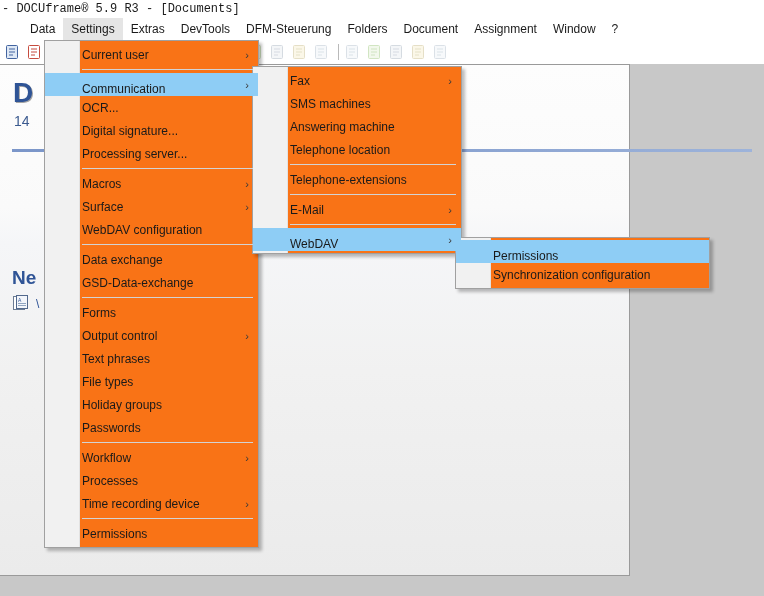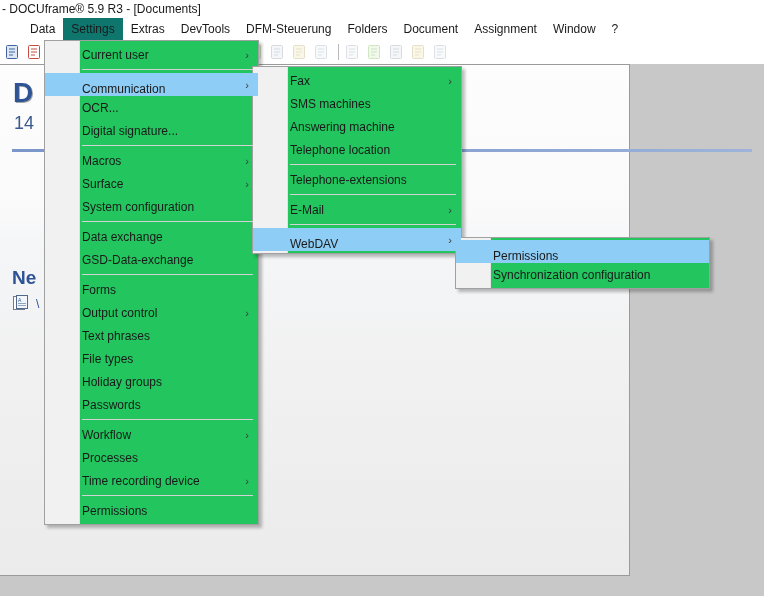--- a/index.html
+++ b/index.html
@@ -16,40 +16,40 @@
     -webkit-font-smoothing: antialiased;
   }
 
   
   #titlebar {
     position: absolute; left: 0; top: 0; width: 764px; height: 18px;
     background: #ffffff;
     display: flex; align-items: center;
   }
   #titlebar .title-text {
-    font-size: 12px; color: #1a1a1a; padding-left: 2px; white-space: nowrap;
+    font-size: 12px; color: #1a1a1a; padding-left: 2px; white-space: nowrap; font-family: Liberation Mono, monospace;
   }
 
   
   #menubar {
     position: absolute; left: 0; top: 18px; width: 764px; height: 22px;
     background: #ffffff;
     display: flex; align-items: stretch;
     padding-left: 22px;
     box-sizing: border-box;
   }
   .menubar-item {
     display: flex; align-items: center;
     padding: 0 8px;
     font-size: 12px; color: #1a1a1a;
     white-space: nowrap;
     cursor: default;
   }
   .menubar-item.active {
-    background: #0f766e;
+    background: #e5e5e5;
   }
 
   
   #toolbar {
     position: absolute; left: 0; top: 40px; width: 764px; height: 24px;
     background: #ffffff;
     display: flex; align-items: center;
     padding-left: 3px;
     box-sizing: border-box;
   }
@@ -80,42 +80,42 @@
     background: linear-gradient(180deg,#fdfdfd 0%, #fafafa 28%, #f5f6f8 35%, #f1f1f1 60%, #ebebeb 100%);
   }
   .doc-bigletter {
     position: absolute; left: 13px; top: 12px;
     font-size: 28px; font-weight: bold; color: #2f5496;
     font-family: "Liberation Sans", sans-serif;
     text-shadow: 1px 1px 0 rgba(0,0,0,0.35);
   }
   .doc-number {
     position: absolute; left: 14px; top: 48px;
-    font-size: 18px; color: #3b5a8f;
+    font-size: 14px; color: #3b5a8f;
   }
   .doc-rule {
     position: absolute; left: 12px; top: 84px; width: 740px; height: 3px;
     background: linear-gradient(90deg,#7b96c9,#8aa3d1 60%, #9db3da);
   }
   .doc-new {
     position: absolute; left: 12px; top: 202px;
     font-size: 19px; font-weight: bold; color: #2f5496;
   }
   .doc-newicon {
     position: absolute; left: 13px; top: 230px;
   }
   .doc-newicon-y {
     position: absolute; left: 36px; top: 232px;
     font-size: 12px; color: #2f5496;
   }
 
   
   .menu {
     position: absolute;
-    background: #22c55e;
+    background: #f97316;
     border: 1px solid #a0a0a0;
     box-sizing: border-box;
     box-shadow: 3px 3px 3px rgba(0,0,0,0.26);
     padding: 2px 0;
     font-size: 12px;
   }
   .menu::before {
     
     content: "";
     position: absolute; left: 0; top: 0; bottom: 0; width: 34px;
@@ -356,31 +356,34 @@
     <div class="menu-item highlight">
       <span>Communication</span>
       <span class="arrow">›</span>
     </div>
     <div class="menu-item">
       <span>OCR...</span>
     </div>
     <div class="menu-item">
       <span>Digital signature...</span>
     </div>
+    <div class="menu-item">
+      <span>Processing server...</span>
+    </div>
     <div class="menu-sep"></div>
     <div class="menu-item">
       <span>Macros</span>
       <span class="arrow">›</span>
     </div>
     <div class="menu-item">
       <span>Surface</span>
       <span class="arrow">›</span>
     </div>
     <div class="menu-item">
-      <span>System configuration</span>
+      <span>WebDAV configuration</span>
     </div>
     <div class="menu-sep"></div>
     <div class="menu-item">
       <span>Data exchange</span>
     </div>
     <div class="menu-item">
       <span>GSD-Data-exchange</span>
     </div>
     <div class="menu-sep"></div>
     <div class="menu-item">

